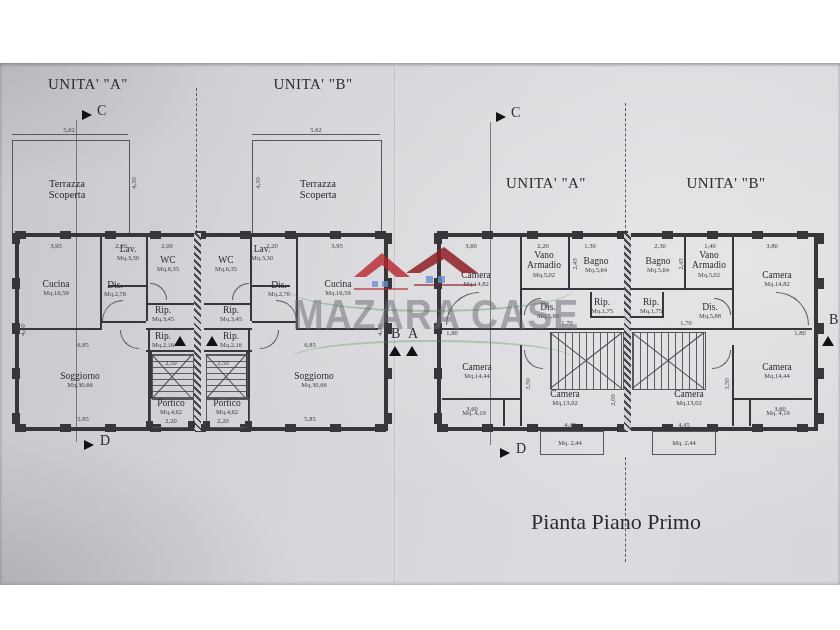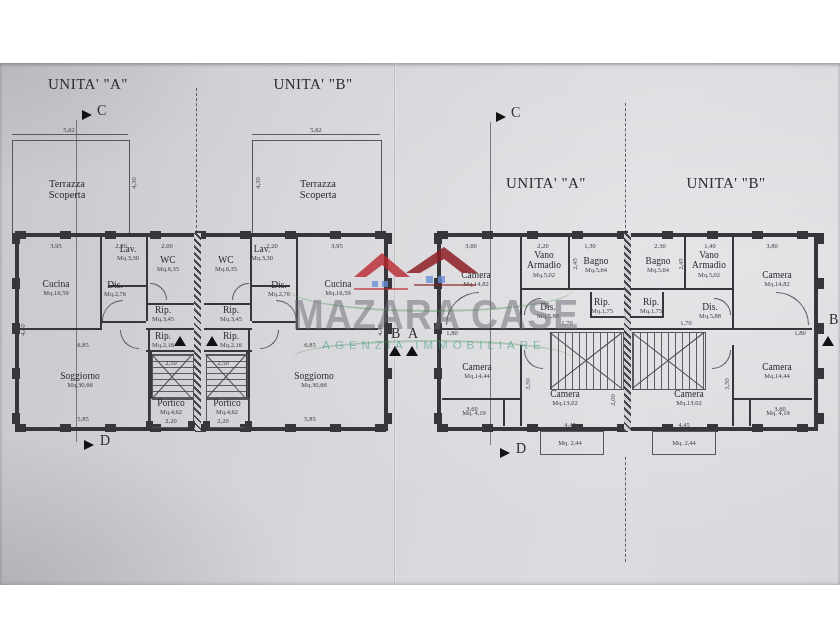--- a/index.html
+++ b/index.html
@@ -376,28 +376,28 @@
   <span class="dim" style="left:452px;top:332px">1,80</span>
   <span class="dim" style="left:800px;top:332px">1,80</span>
   <span class="dim rot" style="left:527px;top:384px">3,50</span>
   <span class="dim rot" style="left:726px;top:384px">3,50</span>
   <span class="dim" style="left:570px;top:424px">4,45</span>
   <span class="dim" style="left:684px;top:424px">4,45</span>
   <span class="dim" style="left:472px;top:408px">3,60</span>
   <span class="dim" style="left:780px;top:408px">3,60</span>
   <span class="dim rot" style="left:612px;top:400px">2,00</span>
 
+  <div class="plan-title" style="left:616px;top:522px">Pianta Piano Primo</div>
 
   <div class="swoosh1"></div>
   <div class="swoosh2"></div>
   <svg class="wm-logo" width="128" height="62" viewBox="0 0 128 62">
     <path d="M2,32 L30,8 L58,32 L44,32 L30,20 L14,32 Z" fill="#b8262d" opacity="0.80"></path>
     <path d="M54,28 L92,2 L126,28 L110,28 L92,14 L68,28 Z" fill="#8e1f24" opacity="0.85"></path>
     <rect x="20" y="36" width="6" height="6" fill="#6b8fd3" opacity="0.8"></rect>
     <rect x="30" y="36" width="6" height="6" fill="#6b8fd3" opacity="0.8"></rect>
     <rect x="74" y="31" width="7" height="7" fill="#6b8fd3" opacity="0.8"></rect>
     <rect x="86" y="31" width="7" height="7" fill="#6b8fd3" opacity="0.8"></rect>
     <path d="M2,44 L56,44" stroke="#b8262d" stroke-width="2" opacity="0.6"></path>
     <path d="M62,40 L124,40" stroke="#8e1f24" stroke-width="2" opacity="0.6"></path>
   </svg>
   <div class="wm-brand" style="color:rgba(104,103,112,0.50)">MAZARA CASE</div>
-  <div class="wm-tag" style="color:rgba(62,152,142,0.55)">AGENZIA IMMOBILIARE</div>
 </div>
 
 </body></html>

